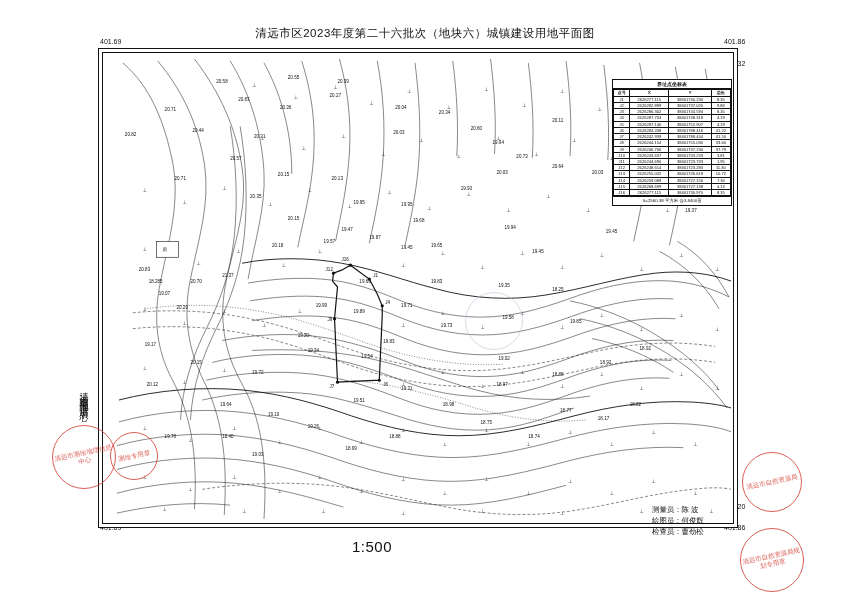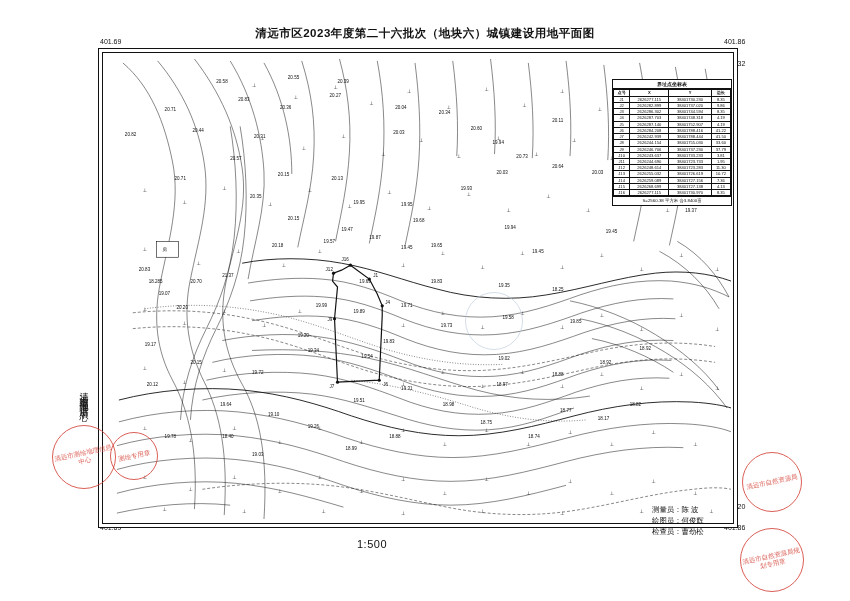--- a/index.html
+++ b/index.html
@@ -6,21 +6,21 @@
   body{
     width:850px;height:601px;background:#ffffff;
     font-family:"Liberation Sans","DejaVu Sans",sans-serif;
     color:#111;position:relative;overflow:hidden;
   }
   .page{position:absolute;inset:0;}
 
   
   .title{
     position:absolute;top:26px;left:0;width:850px;text-align:center;
-    font-size:11.5px;font-weight:700;letter-spacing:.5px;color:#111;
+    font-size:11.5px;font-weight:400;letter-spacing:.5px;color:#111;
   }
 
   
   .frame{
     position:absolute;left:98px;top:48px;width:640px;height:480px;
     border:1.1px solid #111;box-sizing:border-box;background:#fff;
   }
   .frame-inner{
     position:absolute;left:3px;top:3px;right:3px;bottom:3px;
     border:0.6px solid #111;box-sizing:border-box;overflow:hidden;
@@ -77,21 +77,21 @@
   .coord-table .ct-foot{
     text-align:center;font-size:4.4px;padding:1px 0;border-top:0.5px solid #111;
   }
 
   
   .legend-left{
     position:absolute;left:132px;top:535px;font-size:7.6px;line-height:11.5px;color:#111;
   }
   .scale-text{
     position:absolute;left:0;top:538px;width:744px;text-align:center;
-    font-size:11px;color:#111;letter-spacing:.5px;
+    font-size:15px;color:#111;letter-spacing:.5px;
   }
   .credits{
     position:absolute;left:652px;top:504px;font-size:7.4px;line-height:11px;color:#111;
   }
 
   
   svg.map{position:absolute;left:0;top:0;width:100%;height:100%;}
   .contour{fill:none;stroke:#111;stroke-width:0.5;}
   .contour-thick{fill:none;stroke:#111;stroke-width:0.9;}
   .road{fill:none;stroke:#111;stroke-width:0.5;}

